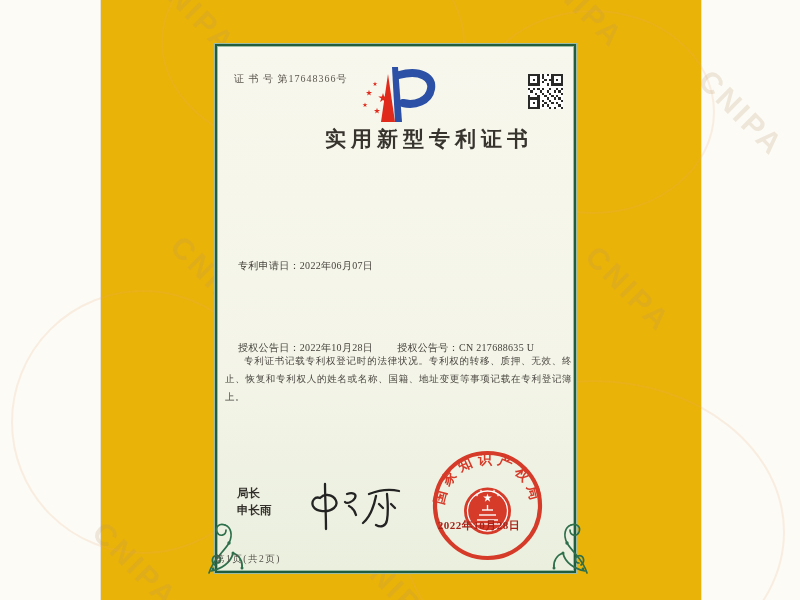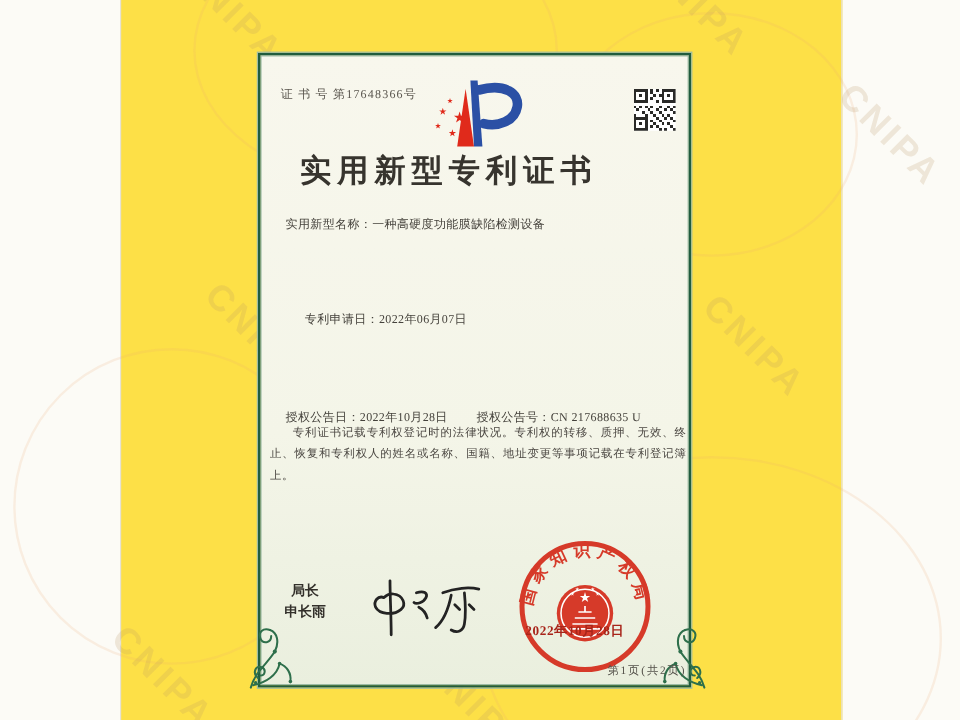--- a/index.html
+++ b/index.html
@@ -3,21 +3,21 @@
 <meta charset="utf-8">
 <style>
   html,body{margin:0;padding:0;}
   body{
     width:800px;height:600px;position:relative;overflow:hidden;
     background:#fcfbf6;
     font-family:"Liberation Serif","DejaVu Serif",serif;
   }
   .page{
     position:absolute;left:100px;top:0;width:600px;height:600px;
-    background:#fde047;
+    background:#eab308;
     border-left:1px solid #e7e2d3;border-right:1px solid #e7e2d3;
   }
   .ring{position:absolute;border:2px solid rgba(235,168,110,0.16);border-radius:50%;z-index:0;}
   .wm-layer{position:absolute;left:0;top:0;width:800px;height:600px;z-index:1;pointer-events:none;}
   .wm{
     position:absolute;transform:rotate(45deg);
     font-family:"Liberation Sans","DejaVu Sans",sans-serif;
     font-weight:bold;font-size:30px;letter-spacing:3px;
     color:rgba(186,148,101,0.20);
   }
@@ -26,44 +26,44 @@
     border:2px solid #215c3e;
     outline:1px solid #9dbca6;
     box-shadow:inset 0 0 0 1px #9dbca6;
     background:linear-gradient(180deg,#f8f7ed 0%,#f4f5e8 60%,#eaefde 100%);
   }
   .content{position:absolute;left:0;top:0;width:600px;height:600px;z-index:3;}
   .cert-no{position:absolute;left:133px;top:72px;font-size:10px;letter-spacing:1px;color:#5a564e;}
   .logo{position:absolute;left:256px;top:64px;width:86px;height:64px;}
   .qr{position:absolute;left:427px;top:74px;width:35px;height:35px;}
   .title{
-    position:absolute;left:114px;top:125px;width:318px;text-align:center;
-    font-size:26px;font-weight:bold;letter-spacing:5px;color:#37342e;
+    position:absolute;left:114px;top:125px;width:318px;text-align:right;
+    font-size:21px;font-weight:bold;letter-spacing:5px;color:#37342e;
   }
   .frow{position:absolute;left:137px;width:340px;font-size:10px;color:#45423c;letter-spacing:0.3px;}
   .flabel{display:inline-block;min-width:60px;white-space:pre;vertical-align:top;}
   .fvalue{display:inline-block;vertical-align:top;}
   .addrblock{display:inline-block;width:272px;vertical-align:top;line-height:15px;}
   .grant-pair{display:inline-block;}
   .grant-gap{display:inline-block;width:24px;}
   .body-text{
     position:absolute;left:124px;top:353px;width:347px;
     font-size:9.5px;line-height:17.8px;color:#4b4742;letter-spacing:0.4px;
     text-align:justify;
   }
   .body-text p{margin:0;text-indent:2em;}
   .signer{position:absolute;left:136px;top:485px;font-size:11.5px;font-weight:bold;color:#33302b;line-height:17px;
-    font-family:"Liberation Sans","DejaVu Sans",sans-serif;text-align:center;}
+    font-family:"Liberation Sans","DejaVu Sans",sans-serif;}
   .sig{position:absolute;left:200px;top:476px;width:118px;height:62px;}
   .seal{position:absolute;left:330px;top:449px;width:113px;height:113px;opacity:0.95;}
   .seal-date{
     position:absolute;left:318px;top:518px;width:120px;text-align:center;
     font-size:11px;font-weight:bold;color:#a8241a;letter-spacing:0.5px;z-index:4;
   }
-  .page-info{position:absolute;left:114px;top:553px;width:357px;text-align:right;font-size:9.5px;letter-spacing:1.5px;color:#55524b;}
+  .page-info{position:absolute;left:114px;top:553px;width:357px;text-align:left;font-size:9.5px;letter-spacing:1.5px;color:#55524b;}
   .footer-note{position:absolute;left:114px;top:580px;width:357px;text-align:center;font-size:10px;letter-spacing:2px;color:#474540;}
   .flourish{position:absolute;width:62px;height:62px;top:513px;}
   .flourish.left{left:104px;}
   .flourish.right{left:428px;transform:scaleX(-1);}
 </style>
 </head>
 <body>
 
 <div class="page">
   <div class="ring" style="left:60px;top:-70px;width:300px;height:220px;"></div>
@@ -144,24 +144,21 @@
           <rect x="8" y="13" width="1" height="1"></rect>
         <rect x="13" y="13" width="1" height="1"></rect>
           <rect x="9" y="14" width="1" height="1"></rect>
           <rect x="11" y="14" width="1" height="1"></rect>
         <rect x="14" y="14" width="1" height="1"></rect>
       </g>
     </svg>
 
     <div class="title">实用新型专利证书</div>
 
-    <div class="frow" style="top:180px;">
-      <span class="flabel">实用新型名称：</span><span class="fvalue">一种高硬度功能膜缺陷检测设备</span>
-    </div>
-    <div class="frow" style="top:259px;margin-left:16px;">
+    <div class="frow" style="top:259px;">
       <span class="flabel">专利申请日：</span><span class="fvalue">2022年06月07日</span>
     </div>
     <div class="frow" style="top:341px;">
       <span class="grant-pair"><span>授权公告日：</span><span>2022年10月28日</span></span><span class="grant-gap"></span><span class="grant-pair"><span>授权公告号：</span><span>CN 217688635 U</span></span>
     </div>
 
     <div class="body-text">
       <p>专利证书记载专利权登记时的法律状况。专利权的转移、质押、无效、终止、恢复和专利权人的姓名或名称、国籍、地址变更等事项记载在专利登记簿上。</p>
     </div>
 

